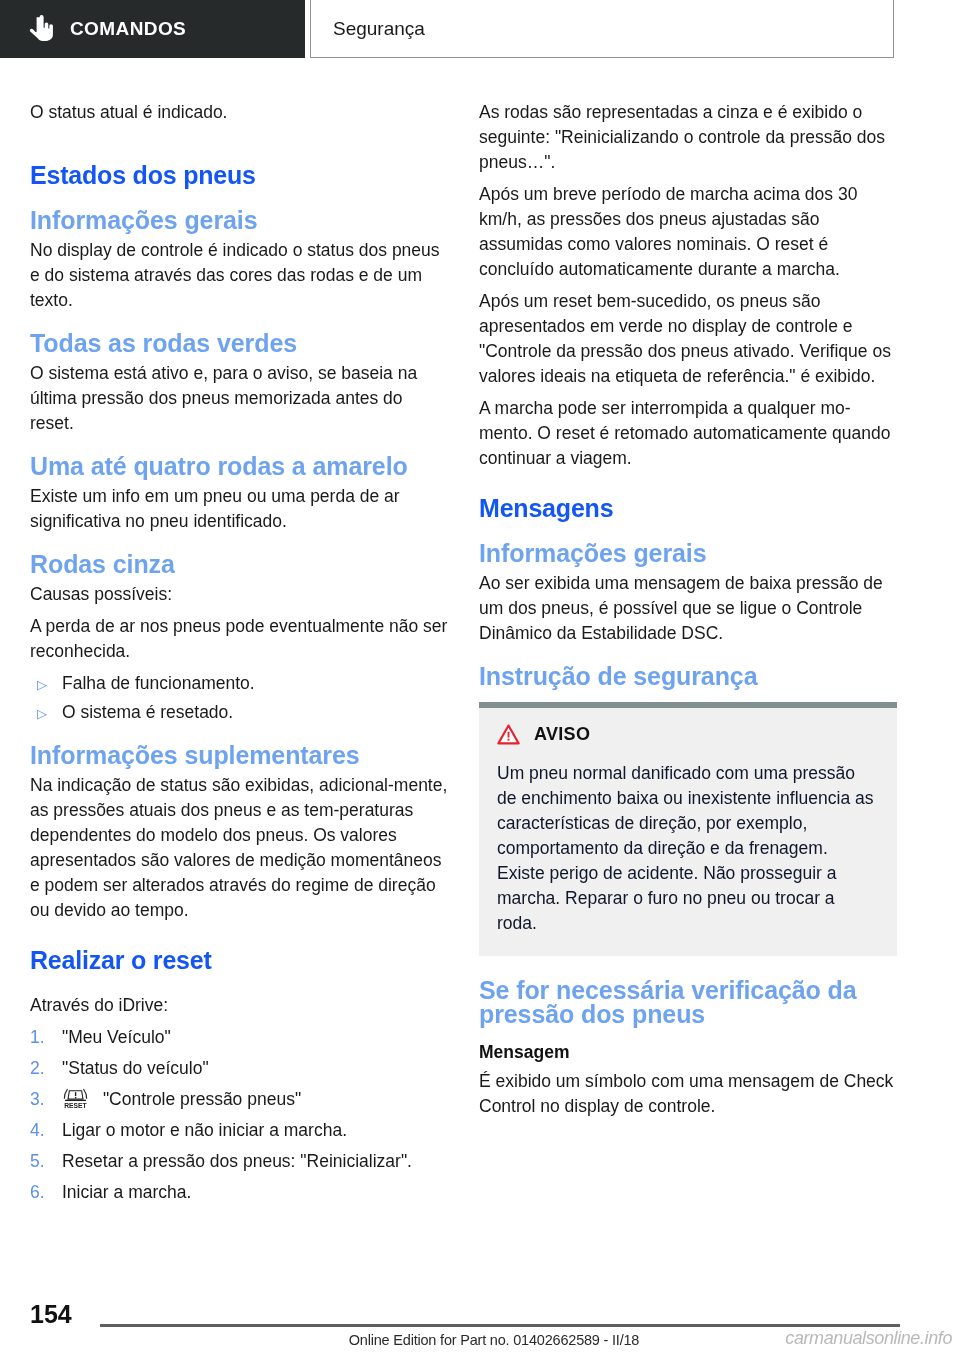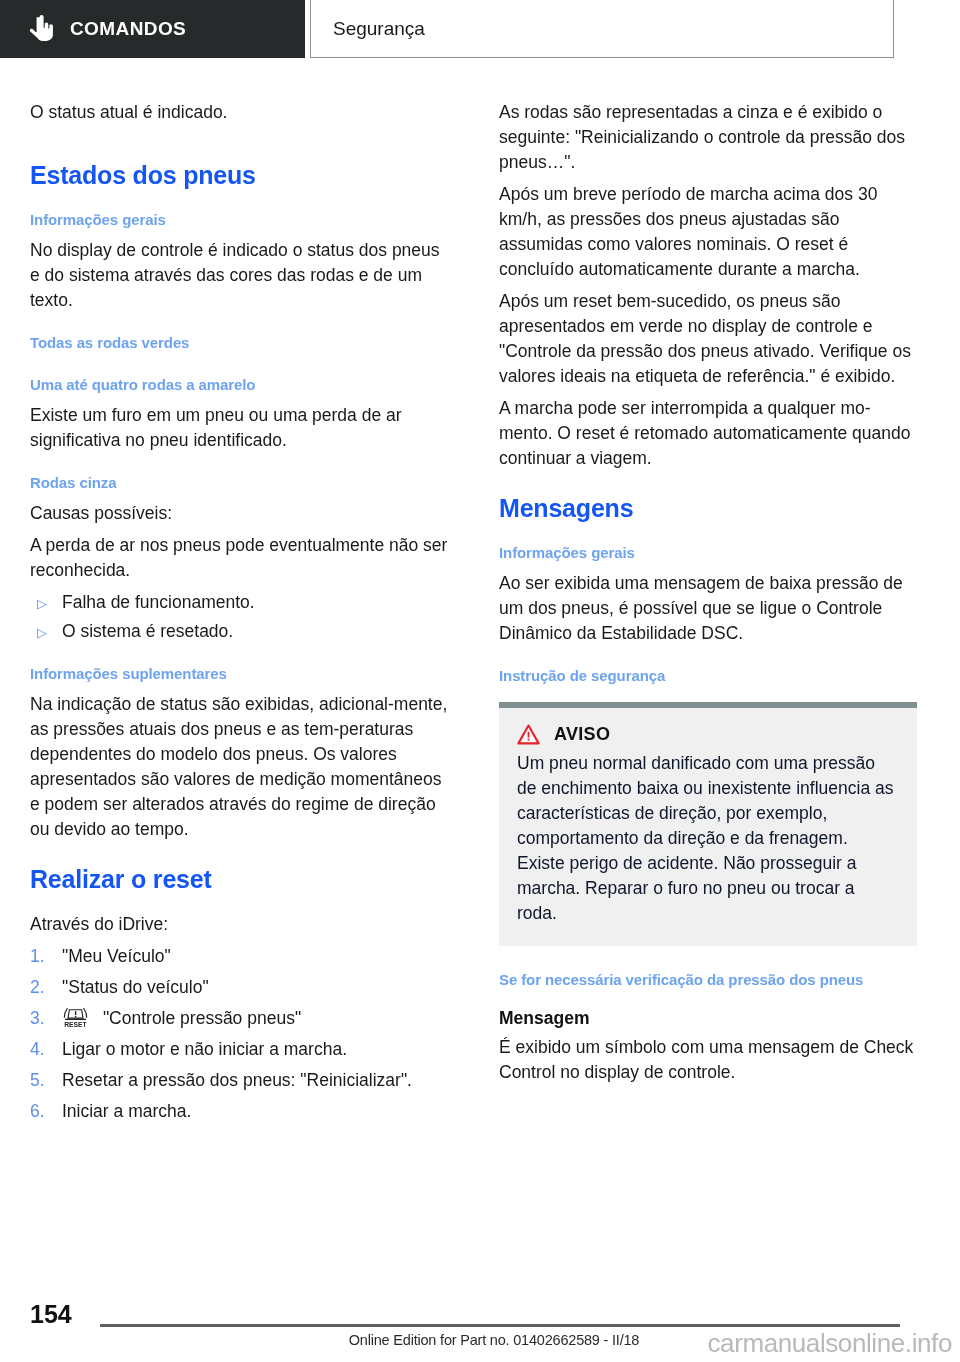--- a/index.html
+++ b/index.html
@@ -68,41 +68,41 @@
     white-space: nowrap;
   }
 
   
   .col {
     position: absolute;
     top: 100px;
     width: 418px;
   }
   .col-left  { left: 30px; }
-  .col-right { left: 499px; }
+  .col-right { left: 479px; }
 
   
   p.body-text {
     margin: 0 0 7px 0;
     font-size: 17.5px;
     line-height: 25px;
     color: #1a1a1a;
   }
   h2.h-main {
     margin: 23px 0 18px 0;
     font-size: 25px;
     line-height: 29px;
     font-weight: bold;
     color: #1356f3;
     letter-spacing: -0.2px;
   }
   h2.h-main.first { margin-top: 36px; }
   h3.h-sub {
     margin: 18px 0 6px 0;
-    font-size: 15px;
+    font-size: 25px;
     line-height: 24px;
     font-weight: bold;
     color: #6ea3ef;
     letter-spacing: -0.1px;
   }
   h3.h-sub.tight { margin-top: 4px; }
   h4.h-bold {
     margin: 14px 0 5px 0;
     font-size: 17.5px;
     line-height: 24px;
@@ -167,21 +167,21 @@
   .warn-box {
     margin-top: 14px;
     background: #f0f0f0;
     border-top: 6px solid #808f90;
     padding: 16px 18px 20px 18px;
     box-sizing: border-box;
   }
   .warn-head {
     display: flex;
     align-items: center;
-    margin-bottom: 6px;
+    margin-bottom: 16px;
   }
   .warn-tri {
     width: 23px;
     height: 21px;
     flex: 0 0 auto;
   }
   .warn-title {
     font-size: 18px;
     font-weight: bold;
     color: #111111;
@@ -226,24 +226,25 @@
     width: 960px;
     text-align: center;
     font-size: 14.5px;
     color: #2b2b2b;
     letter-spacing: -0.2px;
   }
   .watermark {
     position: absolute;
     right: 8px;
     top: 48px;
-    font-size: 26px;
+    font-size: 18px;
     color: #b9b9b9;
     letter-spacing: -0.4px;
     white-space: nowrap;
+    font-style: italic;
   }
 </style>
 </head>
 <body>
 
 <div class="header">
   <div class="header-tab-dark">
     <svg class="hand-icon" viewBox="0 0 26 28">
       <path d="M11.6 2.2c0-1.2 0.9-2.1 2-2.1s2 0.9 2 2.1v10.6h1.1V9.2c0-1.0 0.8-1.8 1.8-1.8s1.8 0.8 1.8 1.8v4.4h1.0v-2.6c0-1.0 0.8-1.8 1.8-1.8s1.8 0.8 1.8 1.8v8.6c0 3.9-2.9 6.3-6.6 6.3h-3.6c-2.4 0-3.7-0.9-5.0-2.6L2.3 16.6c-0.7-0.9-0.5-2.0 0.3-2.6 0.8-0.6 1.9-0.4 2.6 0.4l2.3 2.7h1.1V2.2z" fill="#ffffff"></path>
     </svg>
@@ -257,23 +258,24 @@
 <div class="col col-left">
 
   <p class="body-text">O status atual é indicado.</p>
 
   <h2 class="h-main first">Estados dos pneus</h2>
 
   <h3 class="h-sub tight">Informações gerais</h3>
   <p class="body-text">No display de controle é indicado o status dos pneus e do sistema através das cores das rodas e de um texto.</p>
 
   <h3 class="h-sub">Todas as rodas verdes</h3>
+  <p class="body-text">O sistema está ativo e, para o aviso, se baseia na última pressão dos pneus memorizada antes do reset.</p>
 
   <h3 class="h-sub">Uma até quatro rodas a amarelo</h3>
-  <p class="body-text">Existe um furo em um pneu ou uma perda de ar significativa no pneu identificado.</p>
+  <p class="body-text">Existe um info em um pneu ou uma perda de ar significativa no pneu identificado.</p>
 
   <h3 class="h-sub">Rodas cinza</h3>
   <p class="body-text">Causas possíveis:</p>
   <p class="body-text">A perda de ar nos pneus pode eventualmente não ser reconhecida.</p>
   <ul class="bullets">
     <li>
       <span class="tri">▷</span>
       <span>Falha de funcionamento.</span>
     </li>
     <li>

